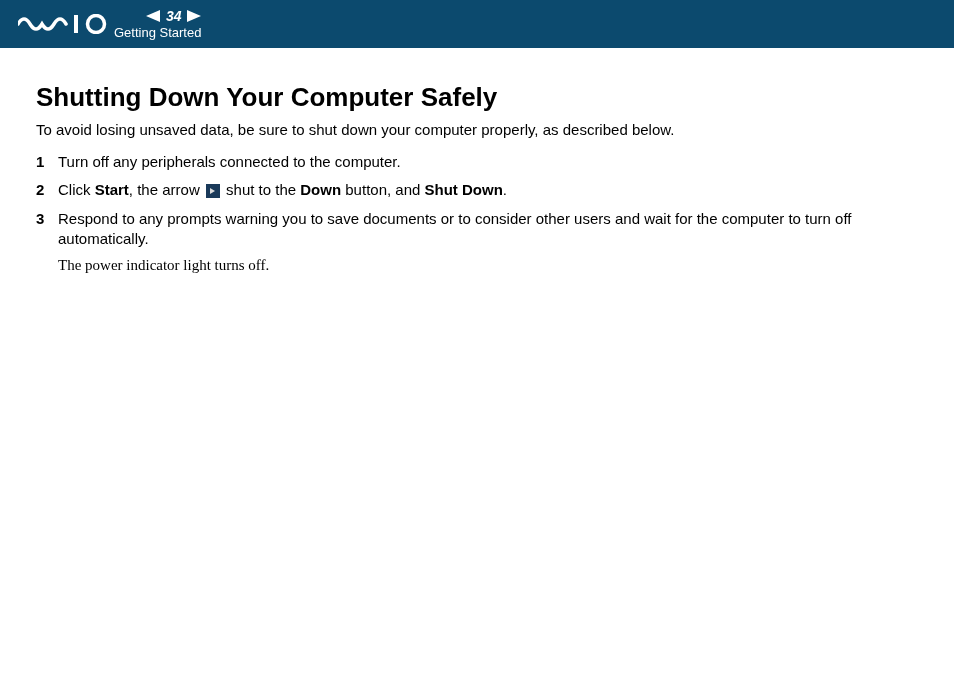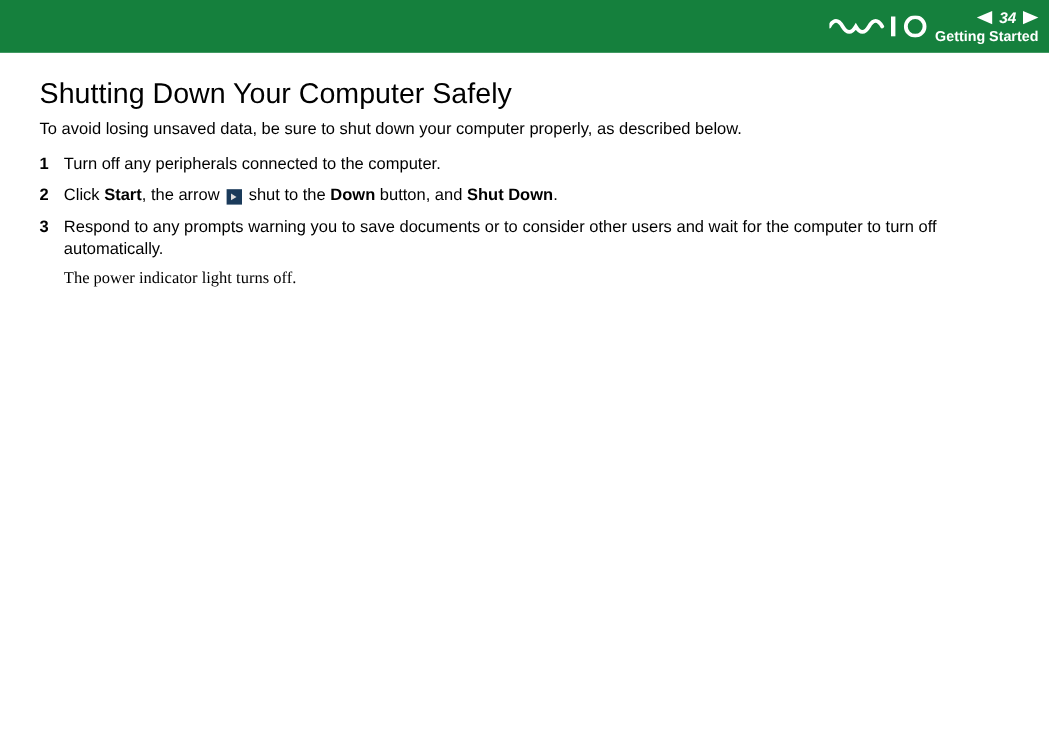--- a/index.html
+++ b/index.html
@@ -5,25 +5,25 @@
   body {
     margin: 0;
     padding: 0;
     font-family: Arial, Helvetica, sans-serif;
     background: #fff;
     width: 954px;
     height: 674px;
     overflow: hidden;
   }
   .header {
-    background: #15803d;
+    background: #0c4a6e;
     height: 48px;
     display: flex;
     align-items: center;
-    justify-content: flex-end;
+    justify-content: flex-start;
     padding: 0 10px 0 18px;
   }
   .logo svg {
     display: block;
   }
   .header-right {
     text-align: right;
     color: #fff;
   }
   .page-nav {
@@ -43,31 +43,31 @@
     border-bottom: 6px solid transparent;
   }
   .page-nav .tri-left {
     border-right: 14px solid #fff;
   }
   .page-nav .tri-right {
     border-left: 14px solid #fff;
   }
   .section-label {
     color: #fff;
-    font-weight: bold;
+    font-weight: normal;
     font-size: 13px;
     margin-top: 2px;
   }
   .content {
     padding: 22px 32px 0 36px;
   }
   h1 {
     font-size: 26px;
-    font-weight: normal;
-    margin: 0 0 8px 0;
+    font-weight: bold;
+    margin: 12px 0 8px 0;
     color: #000;
   }
   .intro {
     font-size: 15px;
     margin: 1px 0 14px 0;
     color: #000;
   }
   h2 {
     font-size: 19px;
     font-weight: normal;

